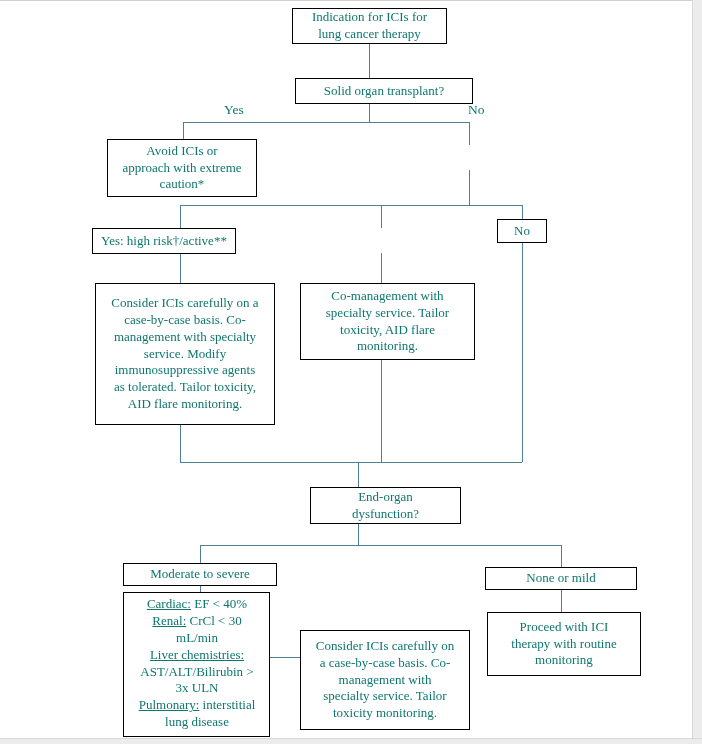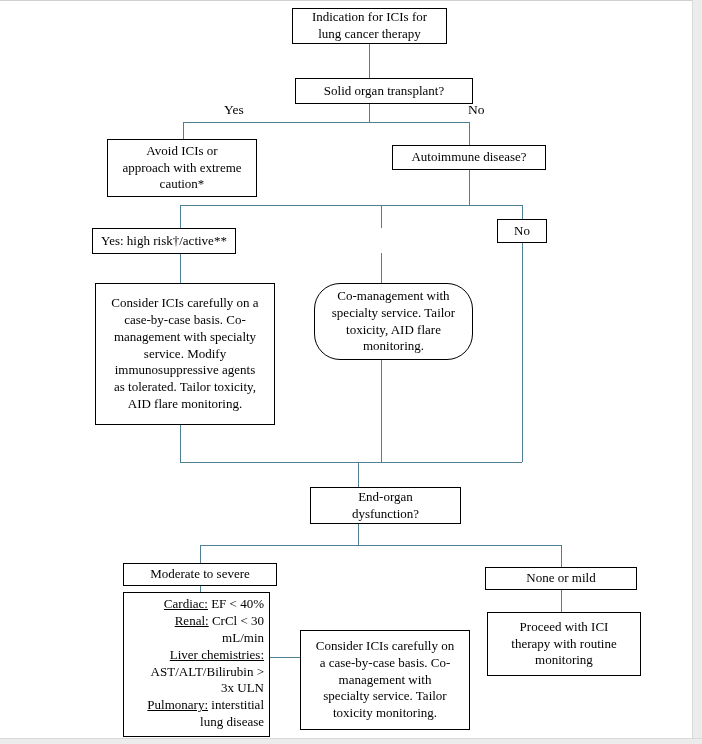--- a/index.html
+++ b/index.html
@@ -3,21 +3,21 @@
 <meta charset="utf-8">
 <style>
   * { box-sizing: border-box; }
   html, body { margin: 0; padding: 0; background: #ffffff; }
   .canvas {
     position: relative;
     width: 702px;
     height: 744px;
     background: #ffffff;
     font-family: "Liberation Serif", "DejaVu Serif", serif;
-    color: #000000;
+    color: #0f766e;
     overflow: hidden;
   }
   svg.connectors {
     position: absolute;
     left: 0; top: 0;
     width: 702px; height: 744px;
     pointer-events: none;
   }
   .node {
     position: absolute;
@@ -27,21 +27,21 @@
     align-items: center;
     justify-content: center;
     text-align: center;
     font-size: 13px;
     line-height: 1.3;
     white-space: pre-line;
     padding: 2px 4px;
   }
   .node.criteria {
     display: block;
-    text-align: right;
+    text-align: center;
     white-space: normal;
     padding: 3px 5px 3px 6px;
   }
   .criteria-line { display: block; }
   .criteria-line .rest { white-space: pre-line; }
   .term { text-decoration: underline; }
   .branch-label {
     position: absolute;
     font-size: 13.5px;
     background: transparent;
@@ -95,36 +95,35 @@
   <div class="node" style="left:295px; top:78px; width:178px; height:26px;">Solid organ transplant?</div>
 
   <div class="branch-label" style="left:224px; top:102px;">Yes</div>
 
   <div class="branch-label" style="left:468px; top:102px;">No</div>
 
   <div class="node" style="left:107px; top:139px; width:150px; height:58px;">Avoid ICIs or
 approach with extreme
 caution*</div>
 
-  <div class="node" style="left:392px; top:145px; width:154px; height:25px;">Autoimmune disease?</div>
 
   <div class="node" style="left:92px; top:228px; width:144px; height:26px;">Yes: high risk†/active**</div>
 
 
   <div class="node" style="left:497px; top:219px; width:50px; height:24px;">No</div>
 
   <div class="node" style="left:95px; top:283px; width:180px; height:142px;">Consider ICIs carefully on a
 case-by-case basis. Co-
 management with specialty
 service. Modify
 immunosuppressive agents
 as tolerated. Tailor toxicity,
 AID flare monitoring.</div>
 
-  <div class="node" style="left:314px; top:283px; width:159px; height:77px;border-radius:26px;">Co-management with
+  <div class="node" style="left:300px; top:283px; width:175px; height:77px;">Co-management with
 specialty service. Tailor
 toxicity, AID flare
 monitoring.</div>
 
   <div class="node" style="left:283px; top:487px; width:151px; height:37px;margin-left:27px;">End-organ
 dysfunction?</div>
 
   <div class="node" style="left:123px; top:563px; width:154px; height:23px;">Moderate to severe</div>
 
   <div class="node" style="left:485px; top:567px; width:152px; height:23px;text-align:right;">None or mild</div>

